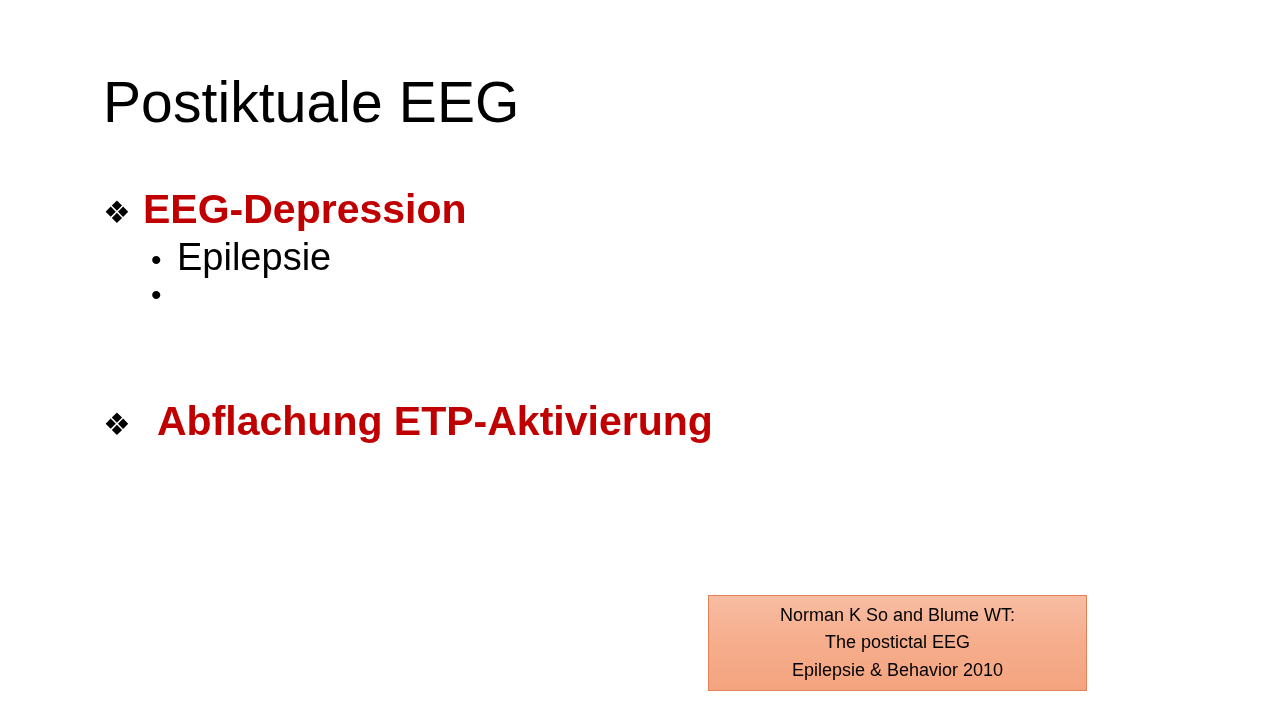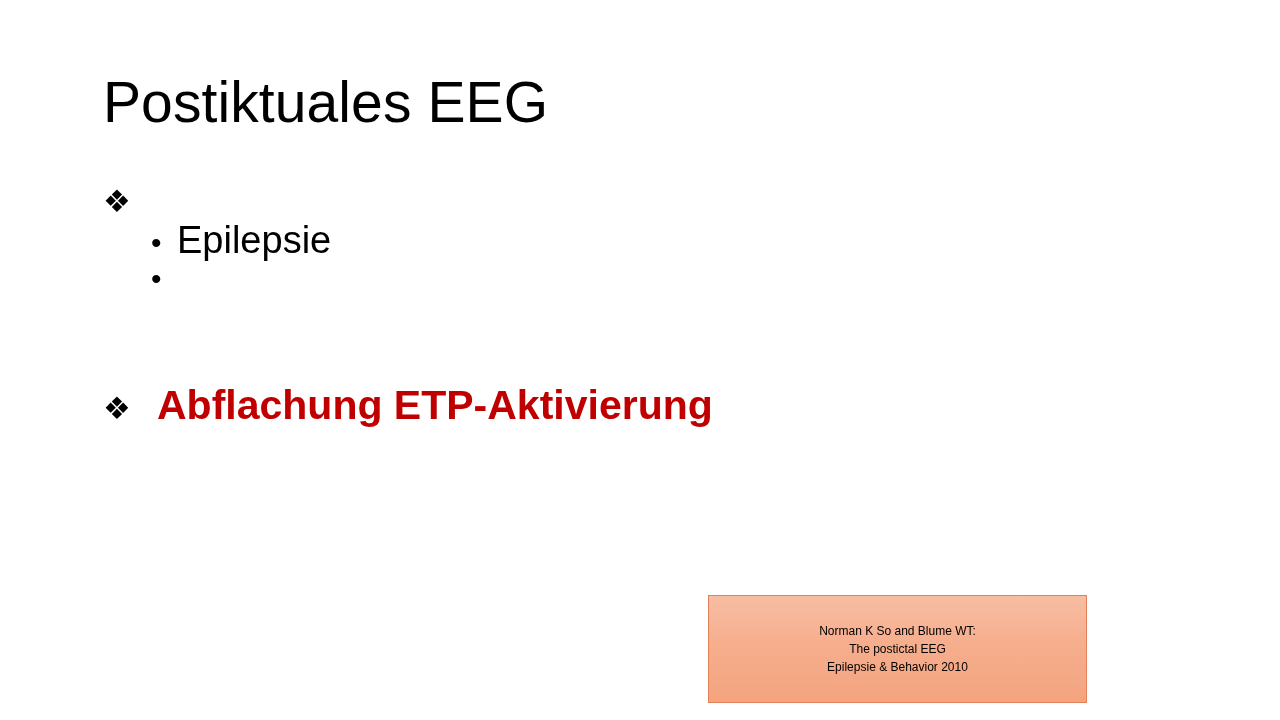--- a/index.html
+++ b/index.html
@@ -93,48 +93,49 @@
   .gap-row {
     height: 88px;
   }
 
   
   .citation-box {
     position: absolute;
     left: 708px;
     top: 595px;
     width: 379px;
-    height: 108px;
+    height: 96px;
     box-sizing: border-box;
     border: 1px solid #E0815A;
     background: linear-gradient(to bottom, #F8BDA3 0%, #F6AE8D 45%, #F4A47F 100%);
     display: flex;
     flex-direction: column;
     align-items: center;
     justify-content: center;
     color: #000000;
-    font-size: 12px;
+    font-size: 18px;
     line-height: 1.52;
     text-align: center;
   }
   .citation-box .cite-line {
     white-space: nowrap;
   }
 </style>
 </head>
 <body>
 
 <div class="slide">
 
-  <div class="slide-title">Postiktuales EEG</div>
+  <div class="slide-title">Postiktuale EEG</div>
 
   <div class="body-block">
 
     <div class="bullet-l1">
       <span class="glyph">❖</span>
+      <span class="txt">EEG-Depression</span>
     </div>
 
     <div class="bullet-l2">
       <span class="glyph">•</span>
       <span class="txt">Epilepsie</span>
     </div>
 
     <div class="bullet-l2">
       <span class="glyph">•</span>
     </div>

